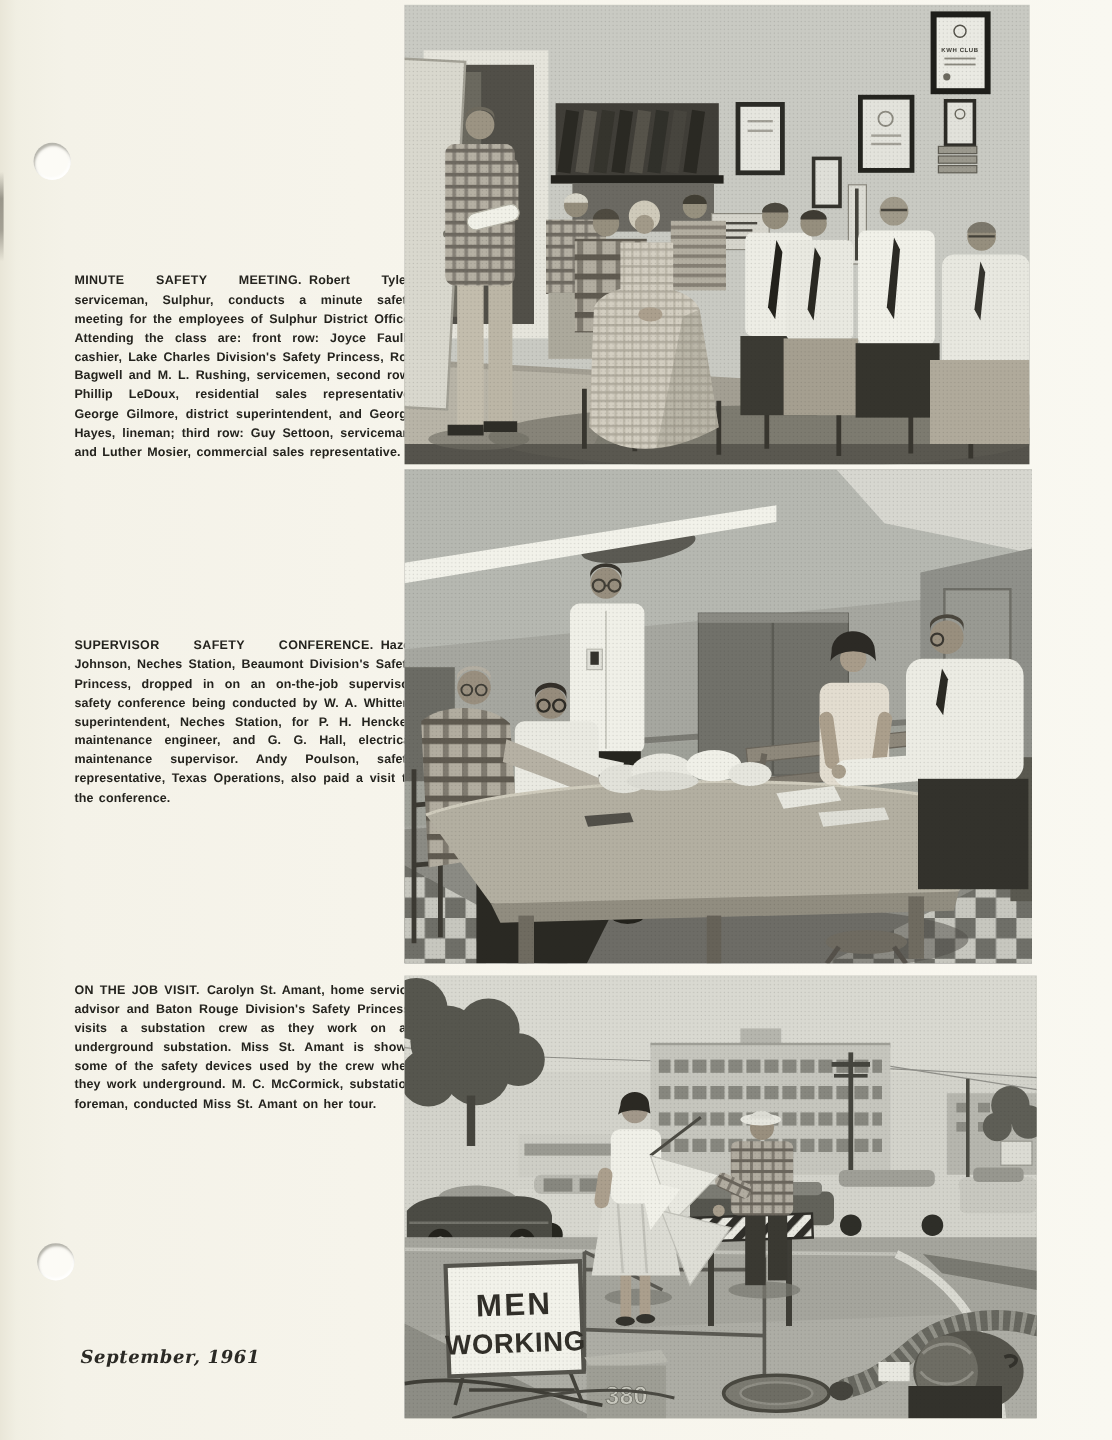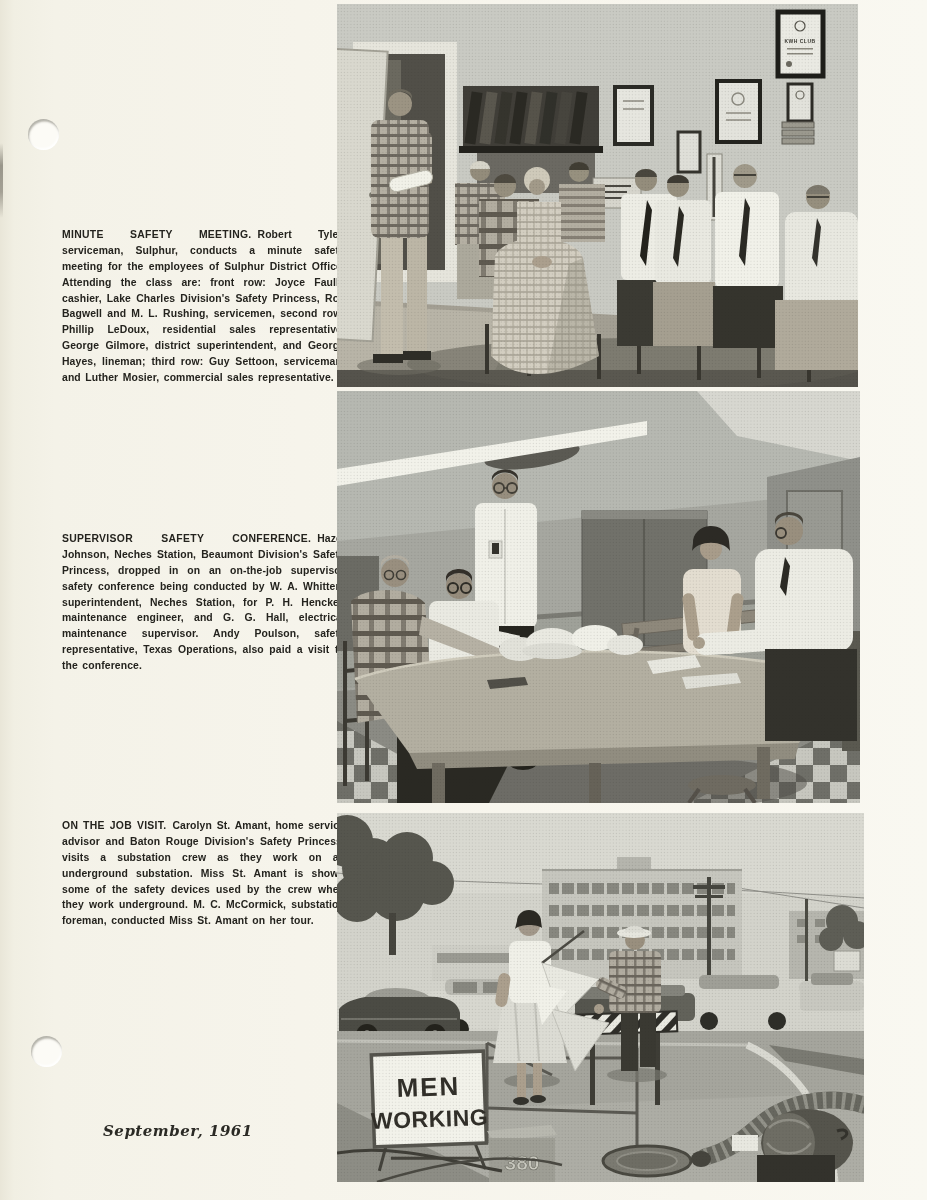--- a/index.html
+++ b/index.html
@@ -13,21 +13,21 @@
     color:#24231e;font-weight:bold;font-size:10.4px;line-height:15.8px;
     text-align:justify;letter-spacing:.12px;word-spacing:1.4px;
   }
   .cap-title{margin-right:6px;letter-spacing:.3px;}
   #caption-1{top:217px;}
   #caption-2{top:521px;}
   #caption-3{top:808px;}
   .footer-date{
     position:absolute;left:67px;top:1122px;
     font-family:"DejaVu Serif",serif;font-style:italic;font-weight:bold;
-    font-size:15px;color:#2b2a25;letter-spacing:.5px;margin-left:36px;
+    font-size:15px;color:#2b2a25;letter-spacing:.5px;
   }
   .photo{position:absolute;left:337px;background:#c6c6bf;overflow:hidden;}
   #photo1{top:4px;width:521px;height:383px;}
   #photo2{top:391px;width:523px;height:412px;}
   #photo3{top:813px;width:527px;height:369px;}
   .photo svg{display:block;}
   .hole{
     position:absolute;width:31px;height:31px;border-radius:50%;
     background:#fcfbf6;
     box-shadow:inset 1px 2.5px 2px rgba(110,108,95,.5), inset -1px -2px 2px rgba(255,255,255,.9);

